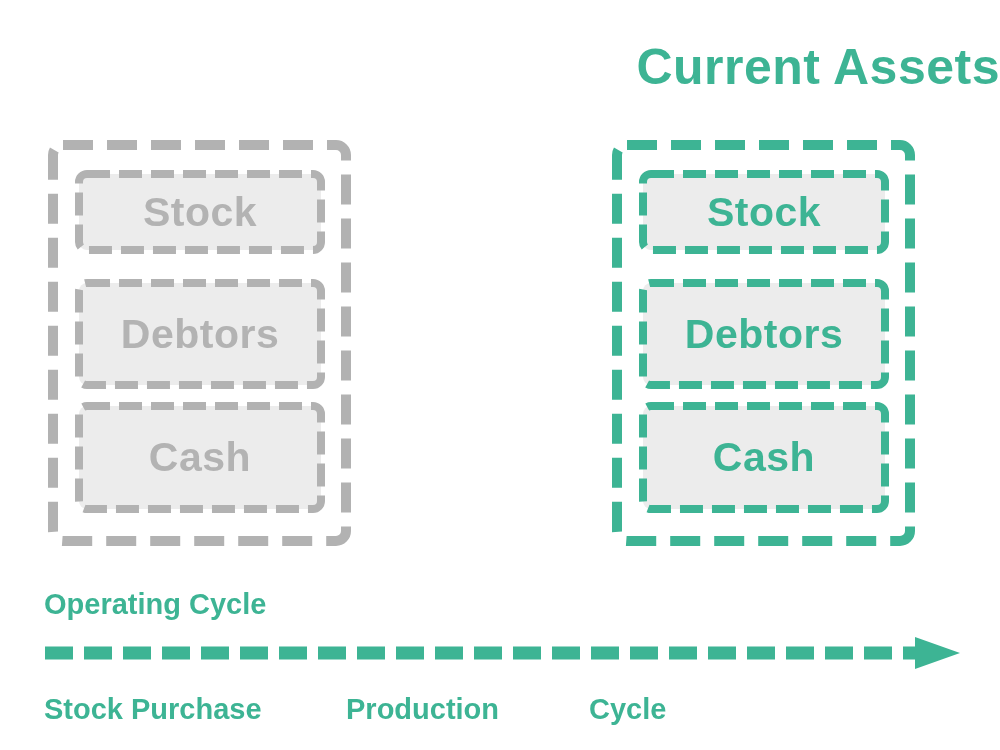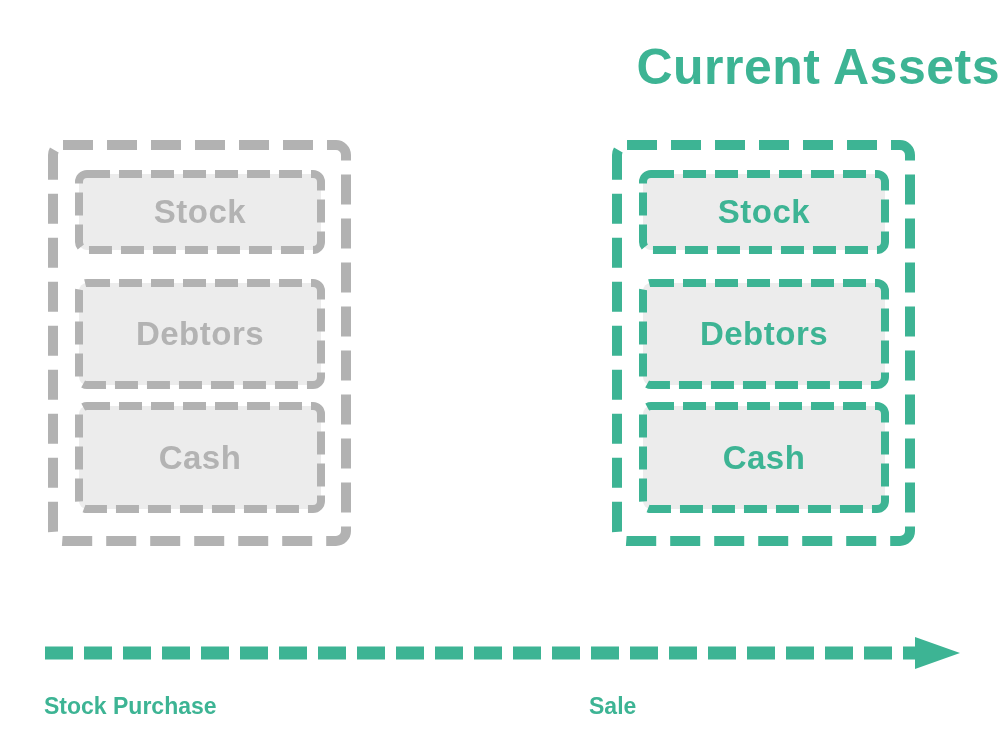--- a/index.html
+++ b/index.html
@@ -46,21 +46,21 @@
     display: flex;
     align-items: center;
     justify-content: center;
   }
   .item > svg {
     position: absolute;
     inset: 0;
   }
   .item .item-label {
     position: relative;
-    font-size: 33px;
+    font-size: 41px;
     font-weight: 700;
     letter-spacing: 0.5px;
   }
   .item.slot-0 { top: 30px;  height: 84px;  }
   .item.slot-1 { top: 139px; height: 110px; }
   .item.slot-2 { top: 262px; height: 111px; justify-content: center; }
 
   .group.left .item-label  { color: #b3b3b3; }
   .group.right .item-label { color: #3db494; }
 
@@ -76,21 +76,21 @@
   .cycle-arrow {
     position: absolute;
     left: 45px;
     top: 636px;
     width: 915px;
     height: 34px;
   }
   .stage-label {
     position: absolute;
     top: 693px;
-    font-size: 23px;
+    font-size: 29px;
     font-weight: 700;
     color: #3db494;
     white-space: nowrap;
   }
   .stage-0 { left: 44px; }
   .stage-1 { left: 346px; }
   .stage-2 { left: 589px; }
   .stage-3 { left: 709px; }
 </style>
 </head>
@@ -147,22 +147,24 @@
     </div>
 
     <div class="item slot-2">
       <svg viewBox="0 0 250 111" preserveAspectRatio="none">
         <rect x="4" y="4" width="242" height="103" rx="8" fill="#ececec" stroke="#3db494" stroke-width="8" stroke-dasharray="23 9"></rect>
       </svg>
       <span class="item-label">Cash</span>
     </div>
   </div>
 
+  <div class="cycle-label">Operating Cycle</div>
 
   <svg class="cycle-arrow" viewBox="0 0 915 34">
     <line x1="0" y1="17" x2="872" y2="17" stroke="#3db494" stroke-width="13" stroke-dasharray="28 11"></line>
     <polygon points="870,1 870,33 915,17" fill="#3db494"></polygon>
   </svg>
 
   <div class="stage-label stage-0">Stock Purchase</div>
-  <div class="stage-label stage-2">Sale</div>
+  <div class="stage-label stage-1">Production</div>
+  <div class="stage-label stage-2">Cycle</div>
 
 </div>
 
 </body></html>

